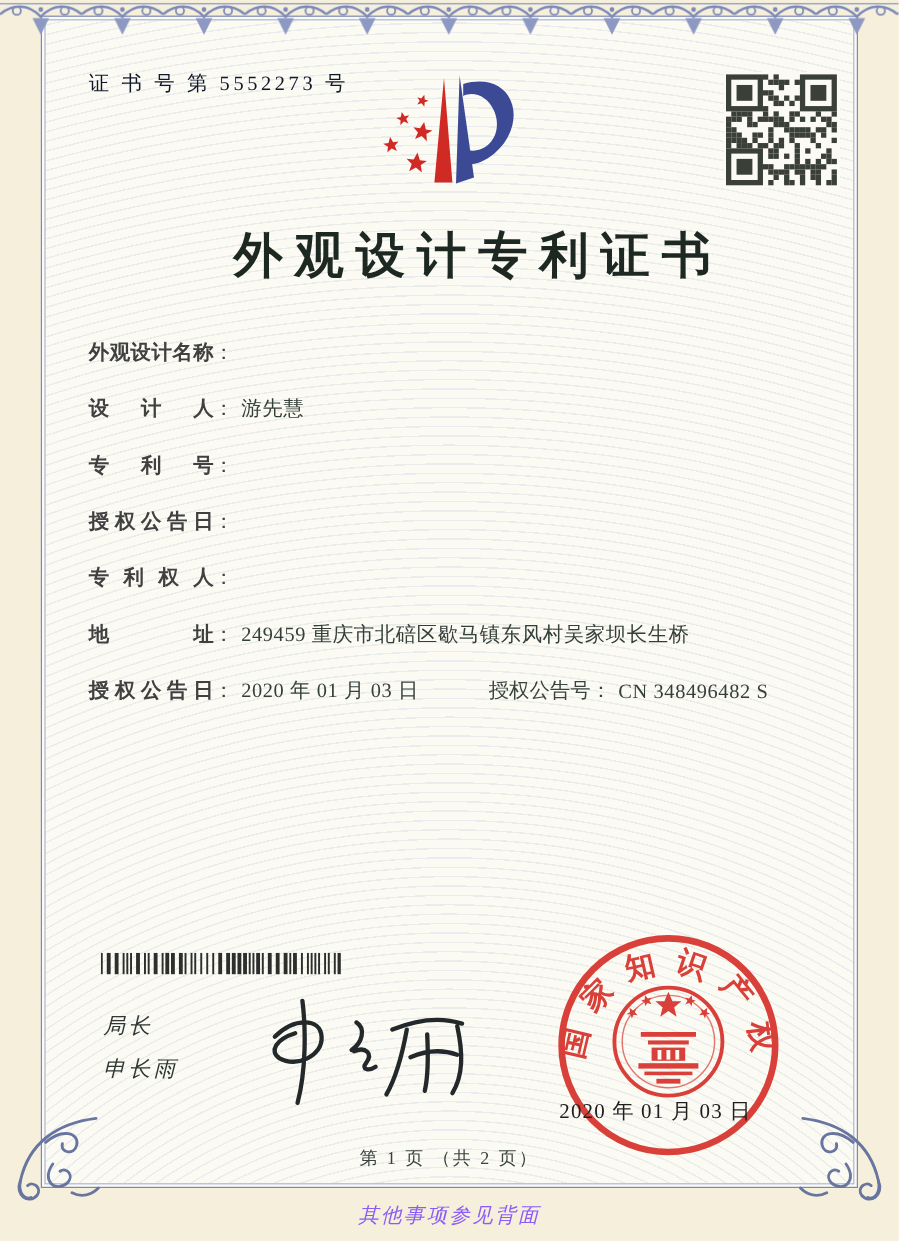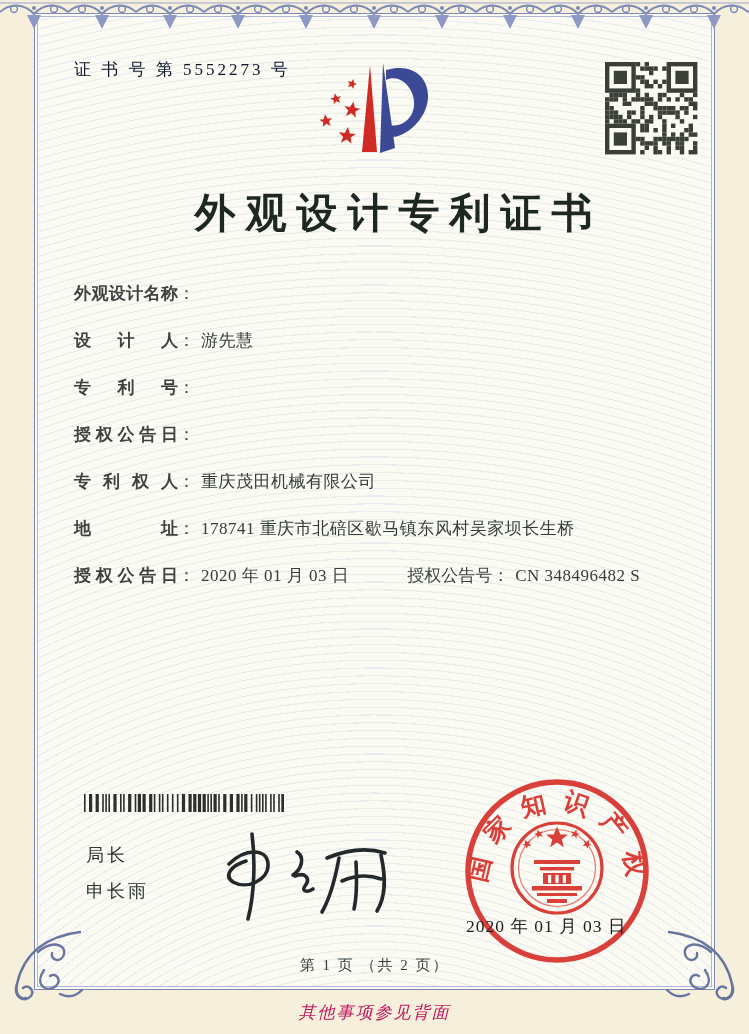--- a/index.html
+++ b/index.html
@@ -38,42 +38,42 @@
     font-size:41px;font-weight:bold;letter-spacing:10px;color:#1e2823;z-index:7;padding-left:24px;
   }
   .fields{position:absolute;left:74px;top:282px;width:620px;z-index:7;}
   .frow{display:flex;align-items:baseline;margin-bottom:26px;font-size:17px;height:21px;}
   .flabel{
     display:inline-block;width:104px;text-align:justify;text-align-last:justify;
     letter-spacing:0;color:#404040;flex:none;font-weight:bold;
   }
   .colon{flex:none;color:#3a453f;}
   .fvalue{margin-left:6px;color:#353f3a;letter-spacing:0.5px;white-space:nowrap;}
-  .fpair2{margin-left:58px;display:flex;align-items:center;}
+  .fpair2{margin-left:58px;display:flex;align-items:flex-end;}
   .body-text{
     position:absolute;left:72px;top:594px;width:614px;z-index:7;
     font-size:15.8px;line-height:1.83;color:#3d4741;letter-spacing:0.4px;
   }
   .body-text p{margin:0;text-indent:2em;}
   .barcode{position:absolute;left:84px;top:794px;width:200px;height:18px;z-index:7;}
   .sig-block{position:absolute;left:86px;top:843px;z-index:7;font-size:18px;letter-spacing:3px;color:#2e3733;}
-  .sig-block div{margin-bottom:12px;}
+  .sig-block div{margin-bottom:12px;font-style:italic;}
   .sig-hand{position:absolute;left:205px;top:826px;width:200px;height:96px;z-index:7;}
   .seal{position:absolute;left:455px;top:774px;width:205px;height:205px;z-index:7;opacity:0.93;}
   .seal-date{
     position:absolute;left:466px;top:914px;z-index:8;font-size:17.5px;
     letter-spacing:1px;color:#1e1e1e;white-space:nowrap;
   }
   .page-footer{
     position:absolute;left:0;top:956px;width:749px;text-align:center;z-index:7;
     font-size:15px;letter-spacing:2px;color:#39433e;
   }
   .back-note{
     position:absolute;left:0;top:1001px;width:749px;text-align:center;z-index:7;
-    font-size:17px;letter-spacing:2px;color:#be185d;font-style:italic;
+    font-size:17px;letter-spacing:2px;color:#8b5cf6;font-style:italic;
   }
 </style>
 </head>
 <body>
 
 <div class="page">
 
   <div class="frame">
     <div class="frame-inner"></div>
   </div>
@@ -303,26 +303,25 @@
       <span class="flabel">专利号</span>
         <span class="colon">：</span>
     </div>
     <div class="frow">
       <span class="flabel">授权公告日</span>
         <span class="colon">：</span>
     </div>
     <div class="frow">
       <span class="flabel">专利权人</span>
         <span class="colon">：</span>
-      <span class="fvalue">重庆茂田机械有限公司</span>
     </div>
     <div class="frow">
       <span class="flabel">地址</span>
         <span class="colon">：</span>
-      <span class="fvalue">178741 重庆市北碚区歇马镇东风村吴家坝长生桥</span>
+      <span class="fvalue">249459 重庆市北碚区歇马镇东风村吴家坝长生桥</span>
     </div>
     <div class="frow">
       <span class="flabel">授权公告日</span>
         <span class="colon">：</span>
       <span class="fvalue">2020 年 01 月 03 日</span>
       <span class="fpair2">
         <span>授权公告号</span>
           <span class="colon">：</span>
         <span class="fvalue">CN 348496482 S</span>
       </span>

